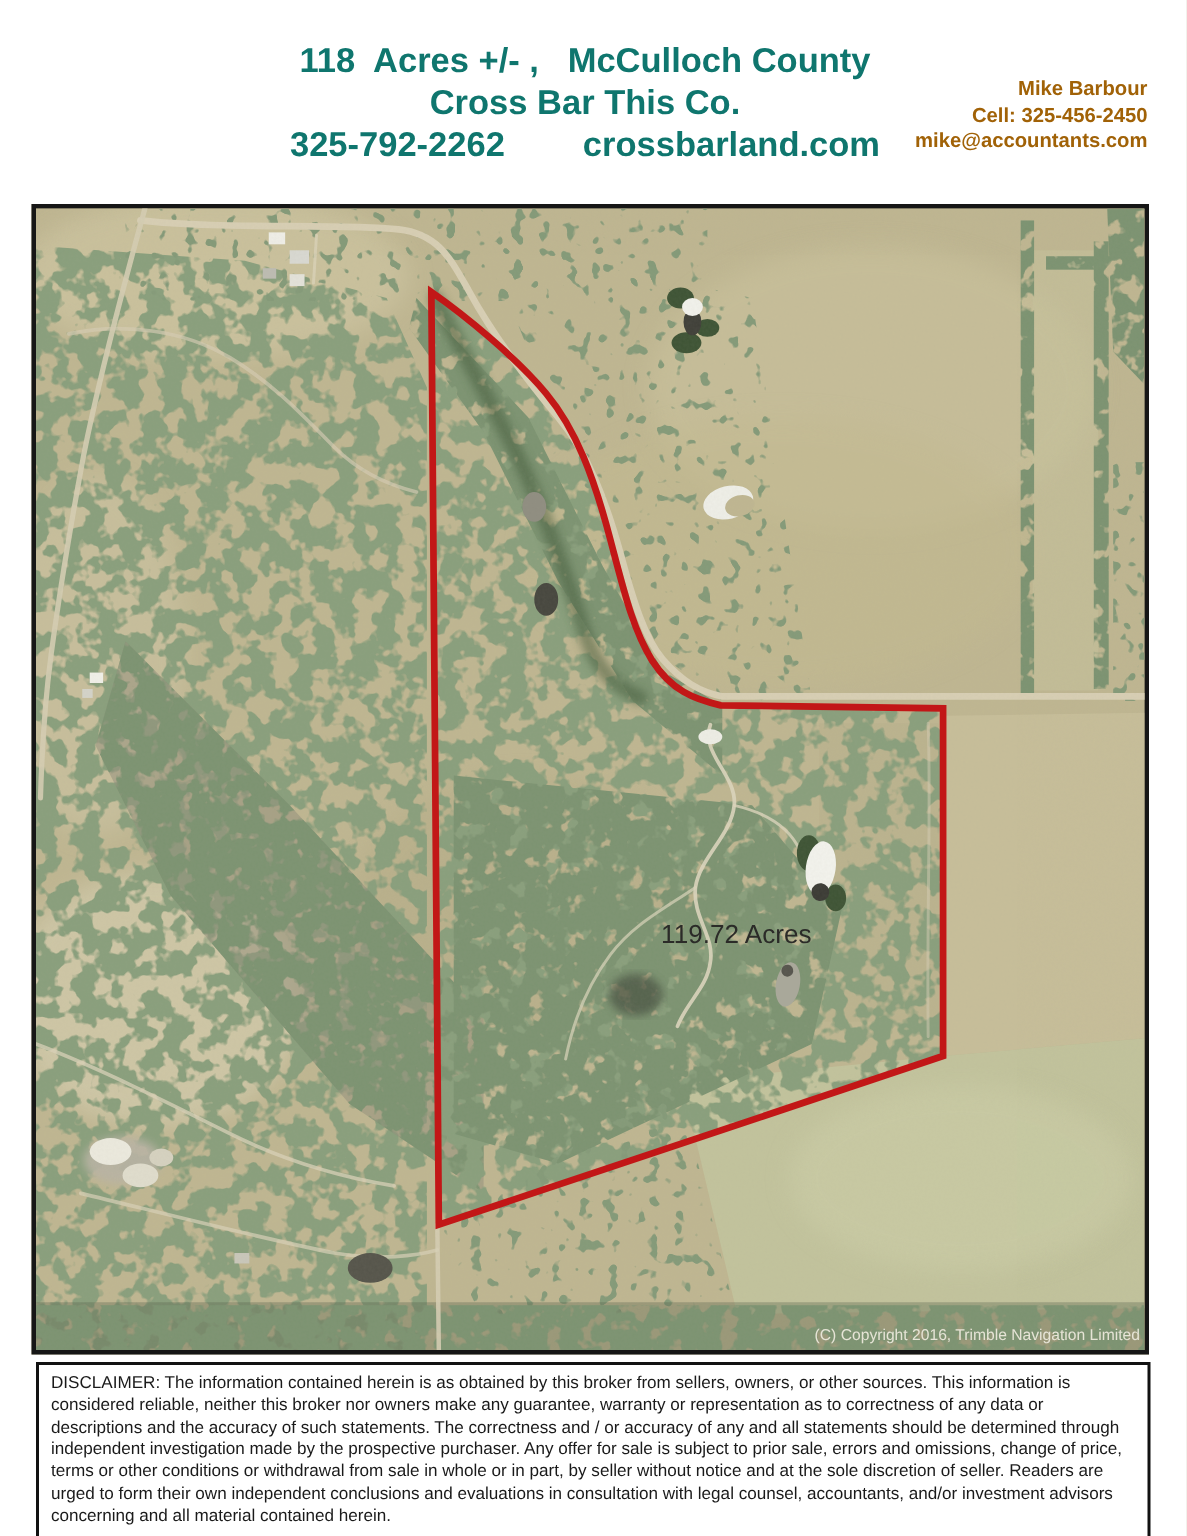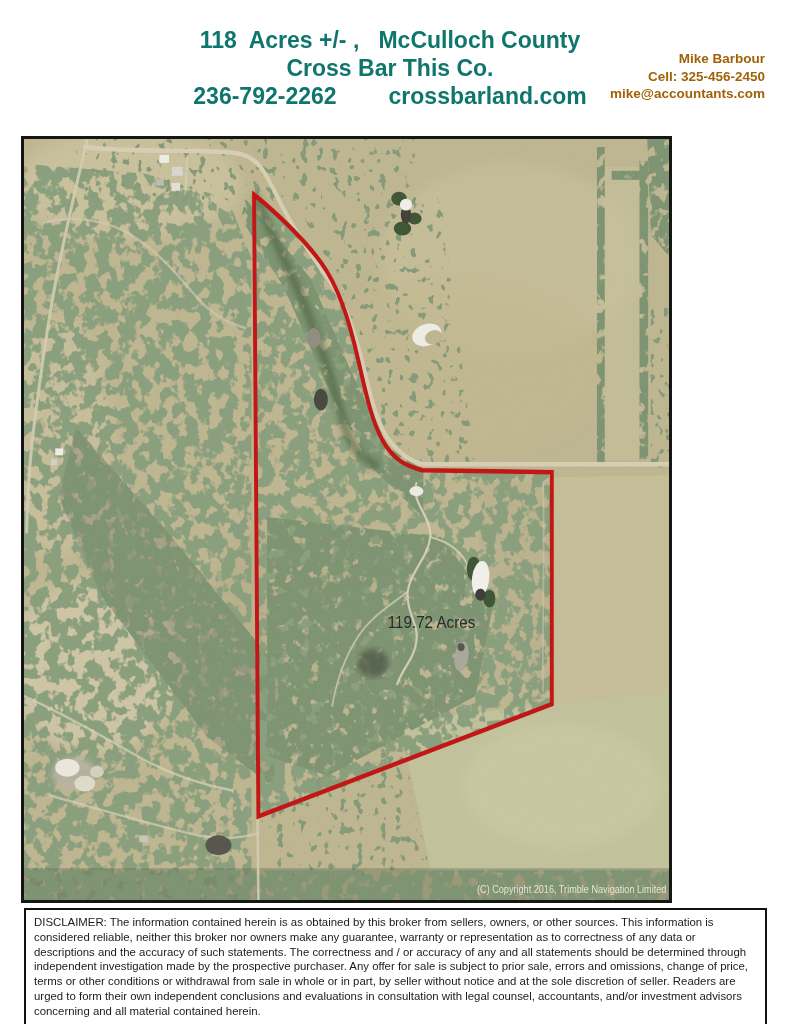--- a/index.html
+++ b/index.html
@@ -6,37 +6,37 @@
   .page{position:relative;width:791px;height:1024px;background:#ffffff;overflow:hidden;
         font-family:"Liberation Sans", sans-serif;color:#111;}
   
   .hdr-center{position:absolute;left:90px;top:26px;width:600px;text-align:center;
               font-weight:bold;font-size:23px;line-height:28px;color:#0f766e;}
   .hdr-line{white-space:pre;}
   .hdr-line3 .gap{display:inline-block;width:52px;}
   .hdr-contact{position:absolute;right:26px;top:23px;text-align:right;
                font-weight:bold;font-size:13.5px;line-height:17.5px;color:#a16207;margin-top:27px;}
   
-  .map-frame{position:absolute;left:21px;top:136px;width:651px;height:767px;
+  .map-frame{position:absolute;left:21px;top:136px;width:745px;height:767px;
              border:3px solid #161616;box-sizing:border-box;background:#bfb691;}
   .map-frame svg{position:absolute;left:0;top:0;width:100%;height:100%;display:block;}
   
   .disclaimer{position:absolute;left:24px;top:908px;width:743px;box-sizing:border-box;
               border:2px solid #111;background:#fff;padding:5px 9px 7px 8px;
               font-size:11.4px;line-height:14.8px;color:#1a1a1a;text-align:left;}
 </style>
 </head>
 <body>
 
 <div class="page">
 
   <div class="hdr-center">
     <div class="hdr-line">118  Acres +/- ,   McCulloch County</div>
     <div class="hdr-line">Cross Bar This Co.</div>
-    <div class="hdr-line3"><span>236-792-2262</span><span class="gap"></span><span>crossbarland.com</span></div>
+    <div class="hdr-line3"><span>325-792-2262</span><span class="gap"></span><span>crossbarland.com</span></div>
   </div>
 
   <div class="hdr-contact">
     <div>Mike Barbour</div>
     <div>Cell: 325-456-2450</div>
     <div>mike@accountants.com</div>
   </div>
 
   <div class="map-frame">
     <svg viewBox="0 0 743 765" preserveAspectRatio="none">

